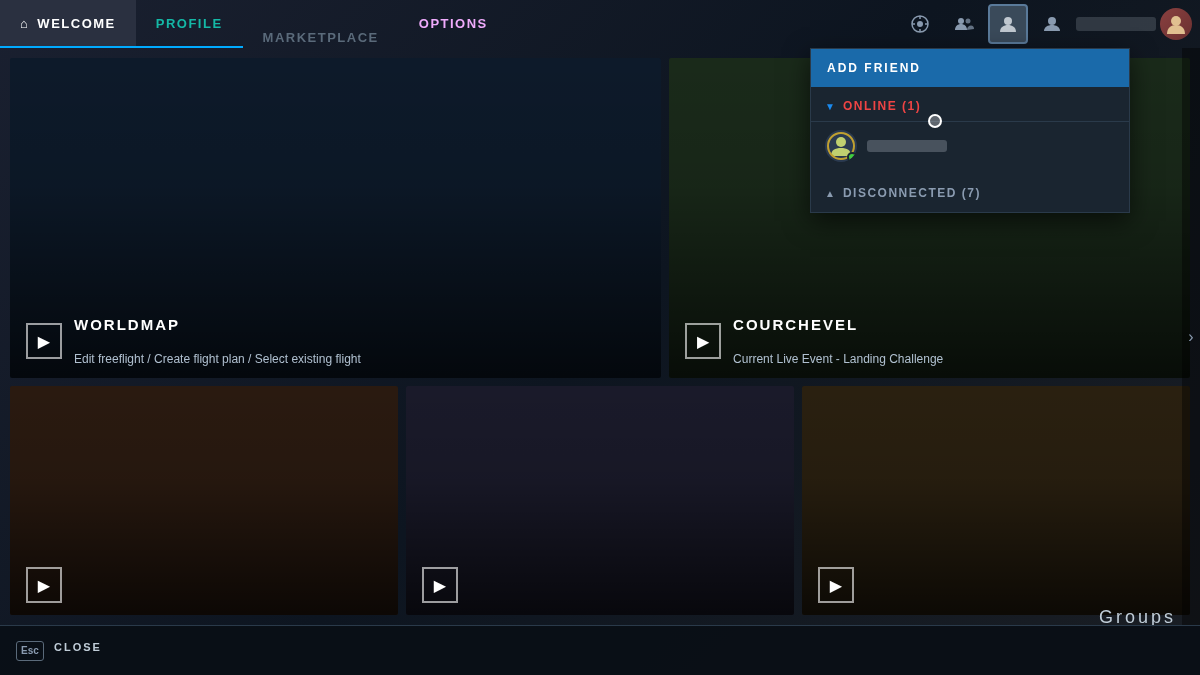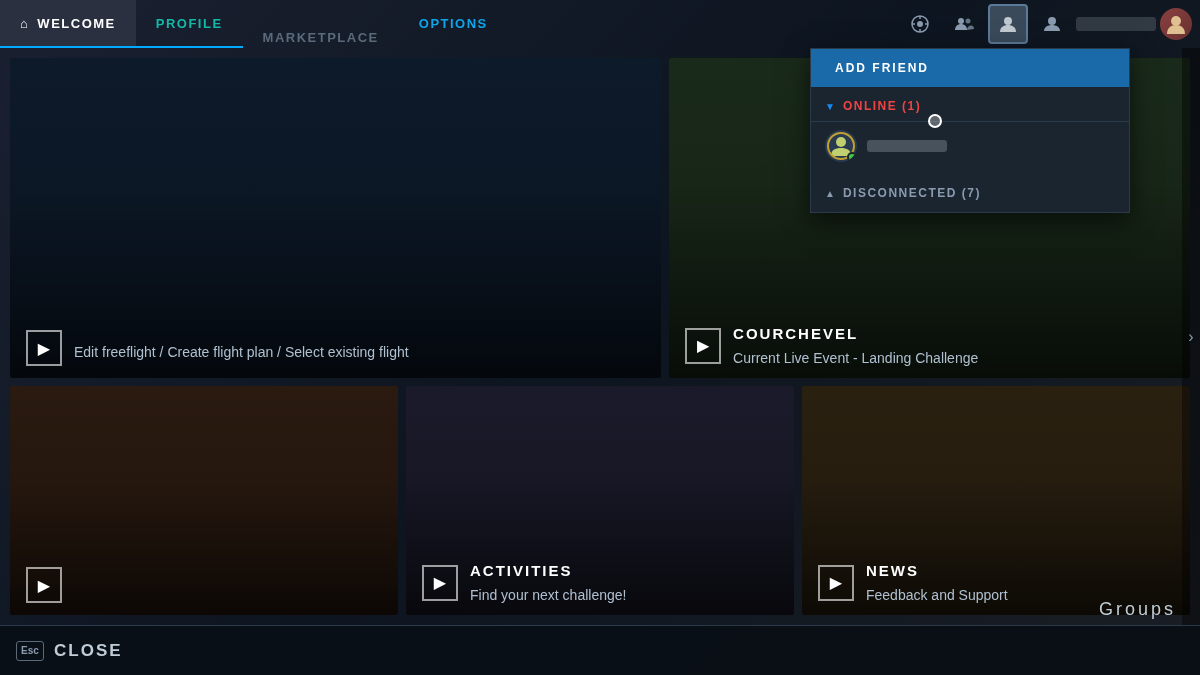--- a/index.html
+++ b/index.html
@@ -58,21 +58,21 @@
       color: #14b8a6;
       border-bottom: 2px solid #00aaff;
     }
 
     .nav-tab-marketplace {
       color: #5a6a7a;
       margin-top: 28px;
     }
 
     .nav-tab-options {
-      color: #0ea5e9;
+      color: #f0abfc;
     }
 
     
     .top-right {
       margin-left: auto;
       display: flex;
       align-items: center;
       gap: 4px;
       padding-right: 8px;
     }
@@ -180,23 +180,23 @@
 
     .tile-text .tile-title {
       font-size: 15px;
       font-weight: 700;
       letter-spacing: 2px;
       text-transform: uppercase;
       color: #ffffff;
     }
 
     .tile-text .tile-subtitle {
-      font-size: 14px;
+      font-size: 12px;
       color: #b0c0d0;
-      margin-top: 8px;
+      margin-top: 19px;
     }
 
     .tile-worldmap {
       flex: 1;
       background: #0d1a2a;
     }
 
     .tile-courchevel {
       flex: 0.8;
       background: #1a2a1a;
@@ -323,21 +323,21 @@
 
     .scroll-arrow {
       color: #8a9bb0;
       font-size: 16px;
       cursor: pointer;
     }
 
     
     .groups-label {
       position: absolute;
-      bottom: 55px;
+      bottom: 47px;
       right: 24px;
       color: #c0cdd8;
       font-size: 18px;
       font-weight: 300;
       letter-spacing: 3px;
       z-index: 5;
     }
 
     
     .bottom-bar {
@@ -369,41 +369,41 @@
       border-radius: 3px;
       display: flex;
       align-items: center;
       justify-content: center;
       font-size: 10px;
       color: #8a9bb0;
       font-weight: 600;
     }
 
     .close-text {
-      font-size: 17px;
+      font-size: 11px;
       font-weight: 600;
       letter-spacing: 2px;
       text-transform: uppercase;
     }
 
     
     .friends-panel {
       position: absolute;
       top: 48px;
       right: 70px;
       width: 320px;
       background: #1a2530;
       border: 1px solid #2a3a4a;
       z-index: 100;
       box-shadow: 0 8px 24px rgba(0,0,0,0.6);
     }
 
     .add-friend-btn {
       width: 100%;
-      padding: 12px 24px;
+      padding: 12px 16px;
       background: #1a6aaa;
       color: white;
       font-size: 12px;
       font-weight: 700;
       letter-spacing: 2px;
       text-transform: uppercase;
       cursor: pointer;
       border: none;
       text-align: left;
     }
@@ -596,20 +596,21 @@
   <div class="top-row">
 
     <div class="tile tile-worldmap">
       <div class="tile-bg worldmap-bg"></div>
       <div class="tile-overlay"></div>
       <div class="tile-content">
         <div class="tile-arrow">
           <span>▶</span>
         </div>
         <div class="tile-text">
+          <div class="tile-title">WORLDMAP</div>
           <div class="tile-subtitle">Edit freeflight / Create flight plan / Select existing flight</div>
         </div>
       </div>
     </div>
 
     <div class="tile tile-courchevel">
       <div class="tile-bg courchevel-bg"></div>
       <div class="tile-overlay"></div>
       <div class="tile-content">
         <div class="tile-arrow">
@@ -635,38 +636,30 @@
       </div>
     </div>
 
     <div class="tile tile-activities">
       <div class="tile-bg activities-bg"></div>
       <div class="tile-overlay"></div>
       <div class="tile-content">
         <div class="tile-arrow">
           <span>▶</span>
         </div>
-        <div class="tile-text">
-          <div class="tile-title">ACTIVITIES</div>
-          <div class="tile-subtitle">Find your next challenge!</div>
-        </div>
       </div>
     </div>
 
     <div class="tile tile-news">
       <div class="tile-bg news-bg"></div>
       <div class="tile-overlay"></div>
       <div class="tile-content">
         <div class="tile-arrow">
           <span>▶</span>
         </div>
-        <div class="tile-text">
-          <div class="tile-title">NEWS</div>
-          <div class="tile-subtitle">Feedback and Support</div>
-        </div>
       </div>
     </div>
   </div>
 </div>
 
 <div class="right-scroll">
   <span class="scroll-arrow">›</span>
 </div>
 
 <div class="groups-label">

